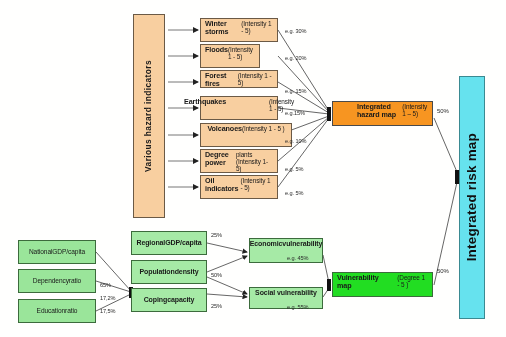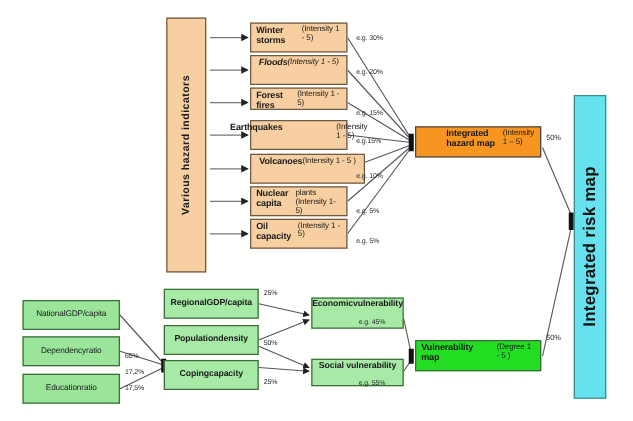--- a/index.html
+++ b/index.html
@@ -181,42 +181,42 @@
   </svg>
 
   <div class="box vert-band" style="left:133px; top:14px; width:32px; height:204px;">
     <span class="vtext">Various hazard indicators</span>
   </div>
 
   <div class="box hazard" style="left:200px; top:18px; width:78px; height:24px;">
     <span class="t1">Winter storms</span>
     <span class="t2">(Intensity 1 - 5)</span>
   </div>
-  <div class="box hazard" style="left:200px; top:44px; width:78px; height:24px;font-style:italic;">
+  <div class="box hazard" style="left:200px; top:44px; width:60px; height:24px;">
     <span class="t1">Floods</span>
     <span class="t2">(Intensity 1 - 5)</span>
   </div>
   <div class="box hazard" style="left:200px; top:70px; width:78px; height:18px;">
     <span class="t1">Forest fires</span>
     <span class="t2">(Intensity 1 - 5)</span>
   </div>
   <div class="box hazard" style="left:200px; top:96px; width:78px; height:24px;gap:43px;">
     <span class="t1">Earthquakes</span>
     <span class="t2">(Intensity 1 - 5)</span>
   </div>
   <div class="box hazard" style="left:200px; top:123px; width:92px; height:24px;">
     <span class="t1">Volcanoes</span>
     <span class="t2">(Intensity 1 - 5 )</span>
   </div>
   <div class="box hazard" style="left:200px; top:149px; width:78px; height:24px;">
-    <span class="t1">Nuclear capita</span>
+    <span class="t1">Degree power</span>
     <span class="t2">plants (Intensity 1-5)</span>
   </div>
   <div class="box hazard" style="left:200px; top:175px; width:78px; height:24px;">
-    <span class="t1">Oil capacity</span>
+    <span class="t1">Oil indicators</span>
     <span class="t2">(Intensity 1 - 5)</span>
   </div>
 
   <div class="plabel" style="left:285px; top:28px;">e.g. 30%</div>
   <div class="plabel" style="left:285px; top:55px;">e.g. 20%</div>
   <div class="plabel" style="left:285px; top:88px;">e.g. 15%</div>
   <div class="plabel" style="left:285px; top:110px;">e.g.15%</div>
   <div class="plabel" style="left:285px; top:138px;">e.g. 10%</div>
   <div class="plabel" style="left:285px; top:166px;">e.g. 5%</div>
   <div class="plabel" style="left:285px; top:190px;">e.g. 5%</div>

